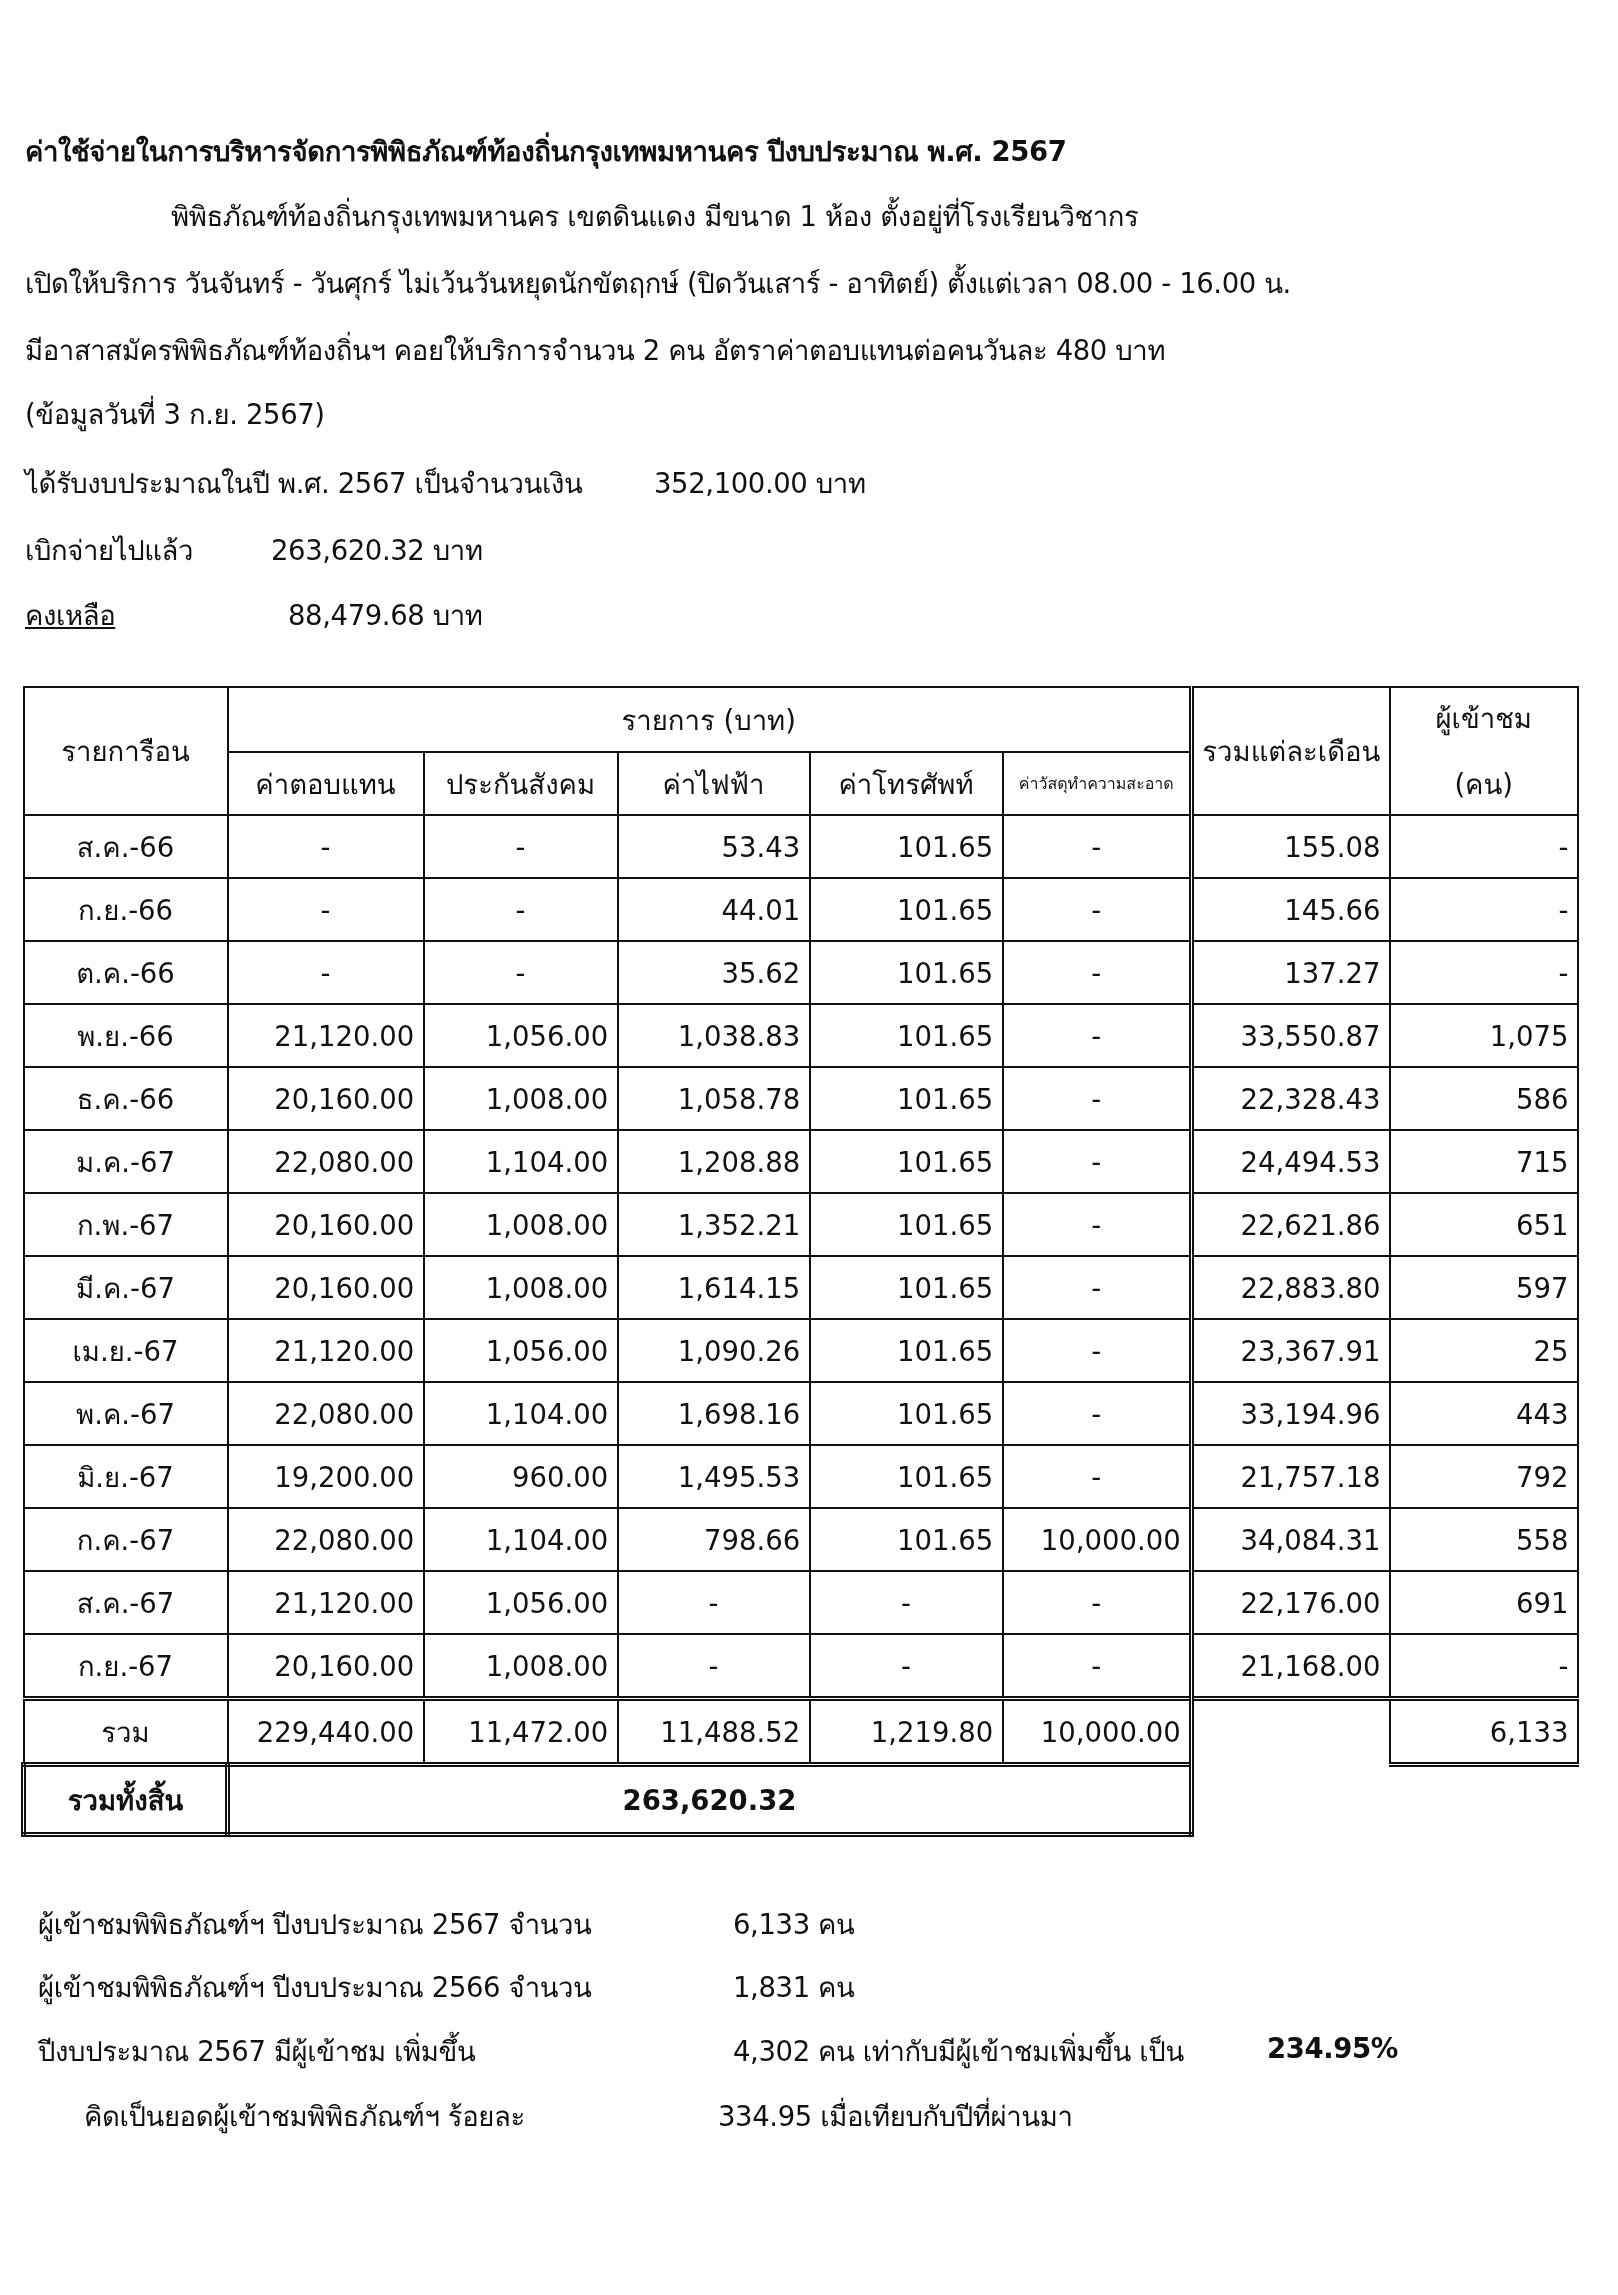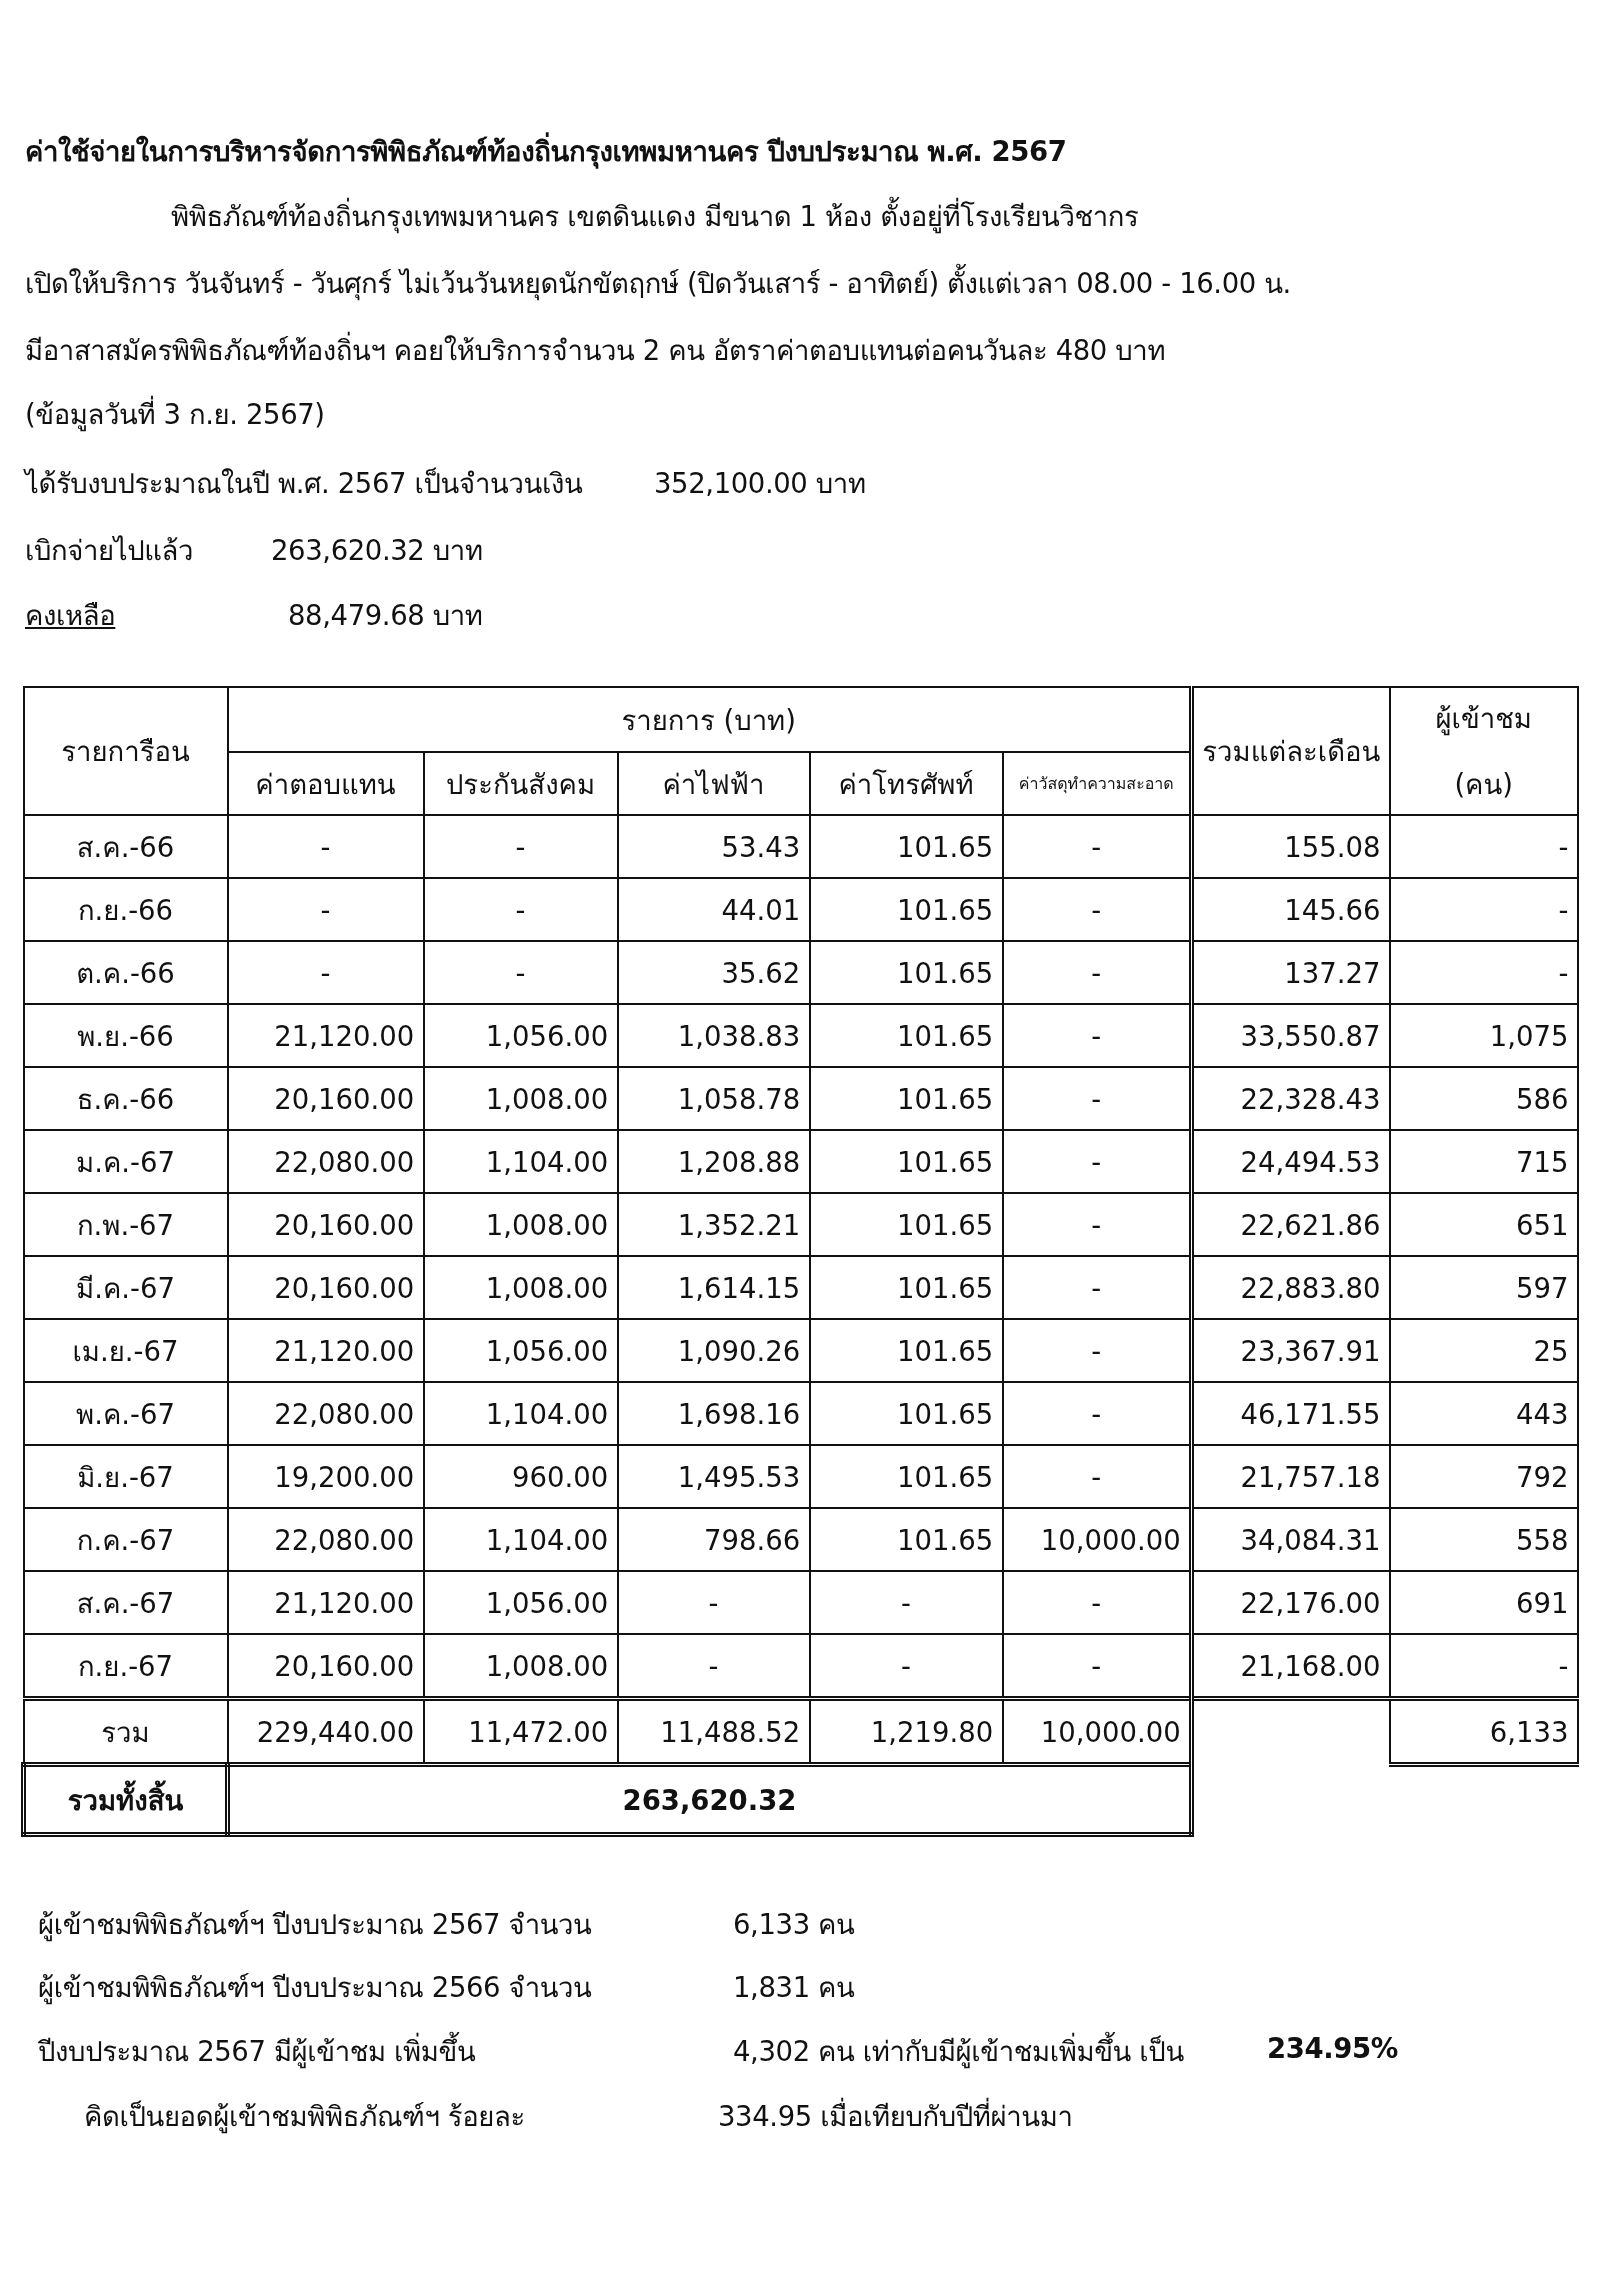--- a/index.html
+++ b/index.html
@@ -159,21 +159,21 @@
         <td class="gap">23,367.91</td>
         <td>25</td>
       </tr>
       <tr>
         <td class="c">พ.ค.-67</td>
         <td>22,080.00</td>
         <td>1,104.00</td>
         <td>1,698.16</td>
         <td>101.65</td>
         <td class="c">-</td>
-        <td class="gap">46,171.55</td>
+        <td class="gap">33,194.96</td>
         <td>443</td>
       </tr>
       <tr>
         <td class="c">มิ.ย.-67</td>
         <td>19,200.00</td>
         <td>960.00</td>
         <td>1,495.53</td>
         <td>101.65</td>
         <td class="c">-</td>
         <td class="gap">21,757.18</td>

